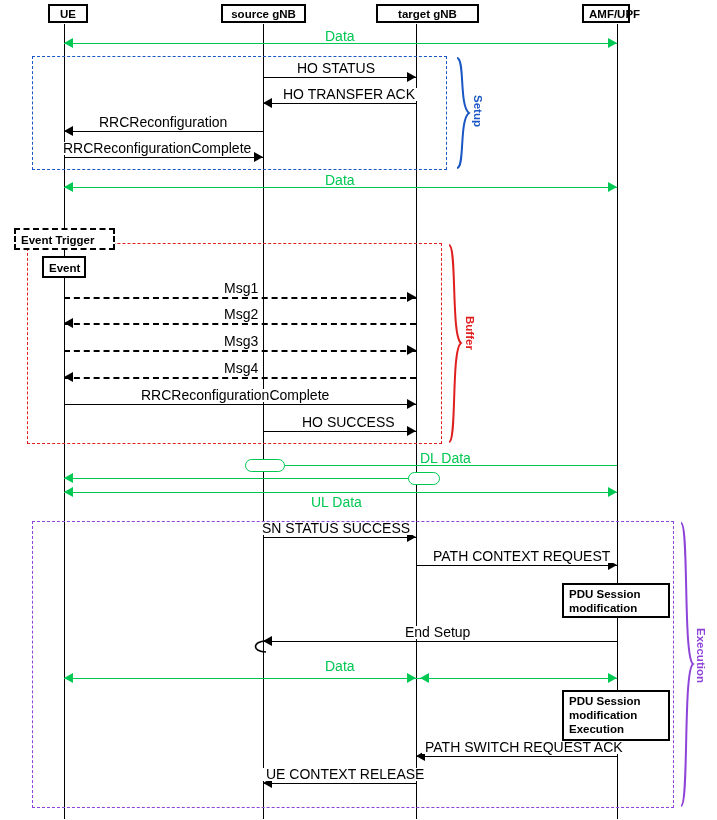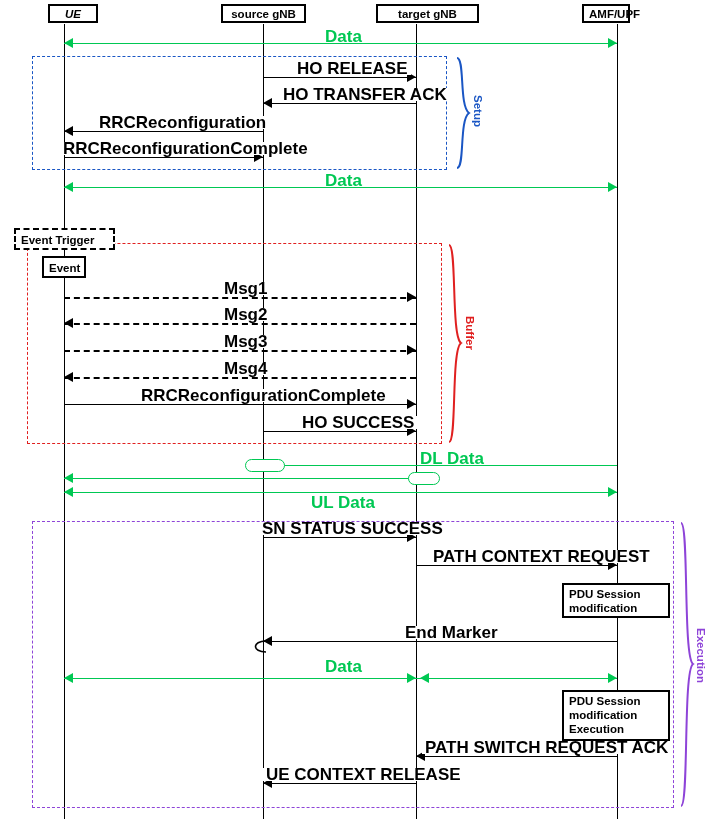--- a/index.html
+++ b/index.html
@@ -44,22 +44,22 @@
     border-top: 1.6px solid #000;
   }
   .dashed-black {
     border-top: 2px dashed #000;
   }
   .solid-green {
     border-top: 1.8px solid #00c853;
   }
   .msg-label {
     position: absolute;
-    font-size: 17px;
-    font-weight: bold;
+    font-size: 14px;
+    font-weight: normal;
     color: #000;
     background: #fff;
     white-space: nowrap;
     padding: 0 3px;
     line-height: 13px;
   }
   .msg-label.green {
     color: #00c853;
   }
   .arrowhead {
@@ -130,21 +130,21 @@
 </head>
 <body>
 
 <div id="canvas">
 
   <div class="lifeline" style="left:64px;  top:24px; height:795px;"></div>
   <div class="lifeline" style="left:263px; top:24px; height:795px;"></div>
   <div class="lifeline" style="left:416px; top:24px; height:795px;"></div>
   <div class="lifeline" style="left:617px; top:24px; height:795px;"></div>
 
-  <div class="actor-box" style="left:48px; top:4px; width:50px;font-style:italic;">UE</div>
+  <div class="actor-box" style="left:48px; top:4px; width:40px;">UE</div>
   <div class="actor-box" style="left:221px; top:4px; width:85px;">source gNB</div>
   <div class="actor-box" style="left:376px; top:4px; width:103px;">target gNB</div>
   <div class="actor-box" style="left:582px; top:4px; width:48px;">AMF/UPF</div>
 
   <div class="region-box region-setup" style="left:32px; top:56px; width:415px; height:114px;"></div>
   <svg class="curve-svg" style="left:455px; top:56px;" width="20" height="114" viewBox="0 0 20 114">
     <path d="M2,2 C10,2 4,50 14,57 C4,64 10,112 2,112" fill="none" stroke="#1a56c4" stroke-width="2"></path>
   </svg>
   <div class="region-label lbl-setup" style="left:484px; top:95px; transform:rotate(90deg);">Setup</div>
 
@@ -160,21 +160,21 @@
   </svg>
   <div class="region-label lbl-exec" style="left:707px; top:628px; transform:rotate(90deg);">Execution</div>
 
   <div class="msg-line solid-green" style="left:64px; top:43px; width:553px;"></div>
   <div class="arrowhead ah-left-green" style="left:64px; top:38px;"></div>
   <div class="arrowhead ah-right-green" style="left:608px; top:38px;"></div>
   <div class="msg-label green" style="left:322px; top:30px;">Data</div>
 
   <div class="msg-line solid-black" style="left:263px; top:77px; width:153px;"></div>
   <div class="arrowhead ah-right-black" style="left:407px; top:72px;"></div>
-  <div class="msg-label" style="left:294px; top:62px;">HO RELEASE</div>
+  <div class="msg-label" style="left:294px; top:62px;">HO STATUS</div>
 
   <div class="msg-line solid-black" style="left:263px; top:103px; width:153px;"></div>
   <div class="arrowhead ah-left-black" style="left:263px; top:98px;"></div>
   <div class="msg-label" style="left:280px; top:88px;">HO TRANSFER ACK</div>
 
   <div class="msg-line solid-black" style="left:64px; top:131px; width:199px;"></div>
   <div class="arrowhead ah-left-black" style="left:64px; top:126px;"></div>
   <div class="msg-label" style="left:96px; top:116px;">RRCReconfiguration</div>
 
   <div class="msg-line solid-black" style="left:64px; top:157px; width:199px;"></div>
@@ -238,21 +238,21 @@
   <div class="note-box" style="left:562px; top:583px; width:108px; height:35px;">
     <div>PDU Session</div>
     <div>modification</div>
   </div>
 
   <div class="msg-line solid-black" style="left:263px; top:641px; width:354px;"></div>
   <div class="arrowhead ah-left-black" style="left:263px; top:636px;"></div>
   <svg class="curve-svg" style="left:248px; top:636px;" width="26" height="18" viewBox="0 0 26 18">
     <path d="M18,5 C4,5 4,16 18,16" fill="none" stroke="#000" stroke-width="1.6"></path>
   </svg>
-  <div class="msg-label" style="left:402px; top:626px;">End Marker</div>
+  <div class="msg-label" style="left:402px; top:626px;">End Setup</div>
 
   <div class="msg-line solid-green" style="left:64px; top:678px; width:553px;"></div>
   <div class="arrowhead ah-left-green" style="left:64px; top:673px;"></div>
   <div class="arrowhead ah-right-green" style="left:407px; top:673px;"></div>
   <div class="arrowhead ah-left-green" style="left:420px; top:673px;"></div>
   <div class="arrowhead ah-right-green" style="left:608px; top:673px;"></div>
   <div class="msg-label green" style="left:322px; top:660px;">Data</div>
 
   <div class="note-box" style="left:562px; top:690px; width:108px; height:51px;">
     <div>PDU Session</div>

